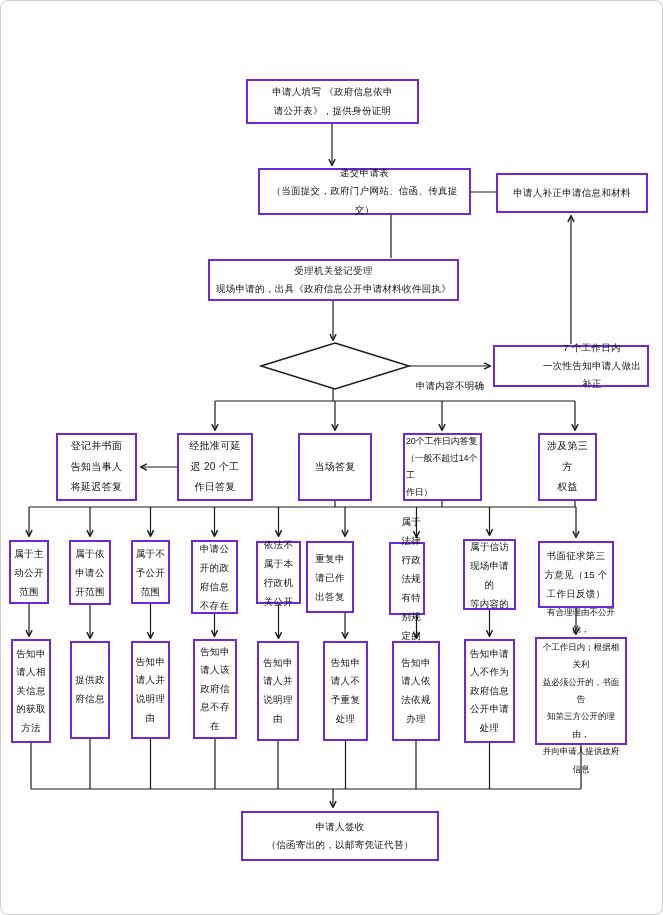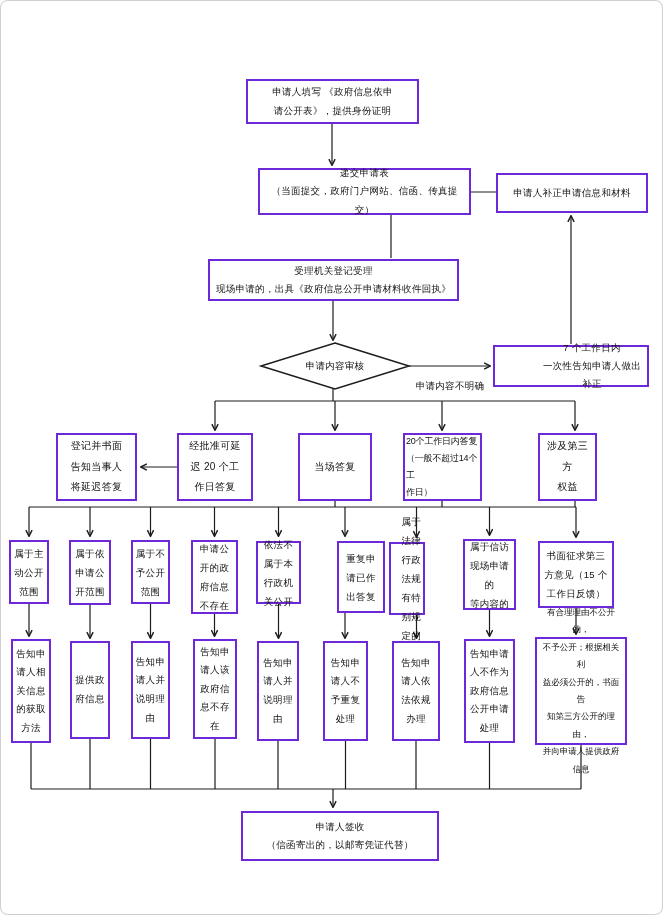--- a/index.html
+++ b/index.html
@@ -87,21 +87,20 @@
       <polyline points="332,788 332,806" class="edge" marker-end="url(#arrow)"></polyline>
       <polygon points="334,342 408,365 334,388 260,365" class="diamond-shape"></polygon>
     </svg>
 <div class="node rect main2" style="left: 245px; top: 78px; width: 173px; height: 45px;">申请人填写 《政府信息依申
 请公开表》，提供身份证明</div>
     <div class="node rect main2" style="left: 225px; top: 167px; width: 213px; height: 47px; margin-left: 32px;">递交申请表
 （当面提交，政府门户网站、信函、传真提交）</div>
     <div class="node rect main2" style="left: 495px; top: 172px; width: 152px; height: 40px;">申请人补正申请信息和材料</div>
     <div class="node rect main2" style="left: 207px; top: 258px; width: 251px; height: 42px;">受理机关登记受理
 现场申请的，出具《政府信息公开申请材料收件回执》</div>
-    <div class="node diamond" style="left: 260px; top: 342px; width: 148px; height: 46px; font-size: 9.5px;">申请内容审核</div>
     <div class="node text" style="left: 406px; top: 377px; width: 86px; height: 16px; font-size: 9.5px;">申请内容不明确</div>
     <div class="node rect main2" style="left: 492px; top: 344px; width: 156px; height: 42px; padding-left: 44px;">7 个工作日内
 一次性告知申请人做出补正</div>
     <div class="node rect row2" style="left: 55px; top: 432px; width: 81px; height: 68px;">登记并书面
 告知当事人
 将延迟答复</div>
     <div class="node rect row2" style="left: 176px; top: 432px; width: 76px; height: 68px;">经批准可延
 迟 20 个工
 作日答复</div>
     <div class="node rect row2" style="left: 297px; top: 432px; width: 74px; height: 68px;">当场答复</div>
@@ -120,21 +119,21 @@
 予公开
 范围</div>
     <div class="node rect col" style="left: 190px; top: 539px; width: 47px; height: 74px;">申请公
 开的政
 府信息
 不存在</div>
     <div class="node rect col" style="left: 255px; top: 540px; width: 45px; height: 63px;">依法不
 属于本
 行政机
 关公开</div>
-    <div class="node rect col" style="left: 336px; top: 540px; width: 48px; height: 72px;">重复申
+    <div class="node rect col" style="left: 305px; top: 540px; width: 48px; height: 72px;">重复申
 请已作
 出答复</div>
     <div class="node rect col" style="left: 388px; top: 541px; width: 36px; height: 73px; text-align: right;">属于法律
 行政法规
 有特别规
 定的</div>
     <div class="node rect col" style="left: 462px; top: 538px; width: 53px; height: 71px;">属于信访
 现场申请的
 等内容的</div>
     <div class="node rect col" style="left: 537px; top: 540px; width: 76px; height: 67px;">书面征求第三
@@ -167,20 +166,20 @@
     <div class="node rect resp" style="left: 391px; top: 640px; width: 48px; height: 100px;">告知申
 请人依
 法依规
 办理</div>
     <div class="node rect resp" style="left: 463px; top: 638px; width: 51px; height: 104px;">告知申请
 人不作为
 政府信息
 公开申请
 处理</div>
     <div class="node rect small" style="left: 534px; top: 636px; width: 92px; height: 108px;">有合理理由不公开的，
-不予公开；根据相关利
+个工作日内；根据相关利
 益必须公开的，书面告
 知第三方公开的理由，
 并向申请人提供政府
 信息</div>
     <div class="node rect main2" style="left: 240px; top: 810px; width: 198px; height: 50px;">申请人签收
 （信函寄出的，以邮寄凭证代替）</div>
   </div>
 
 </body></html>

